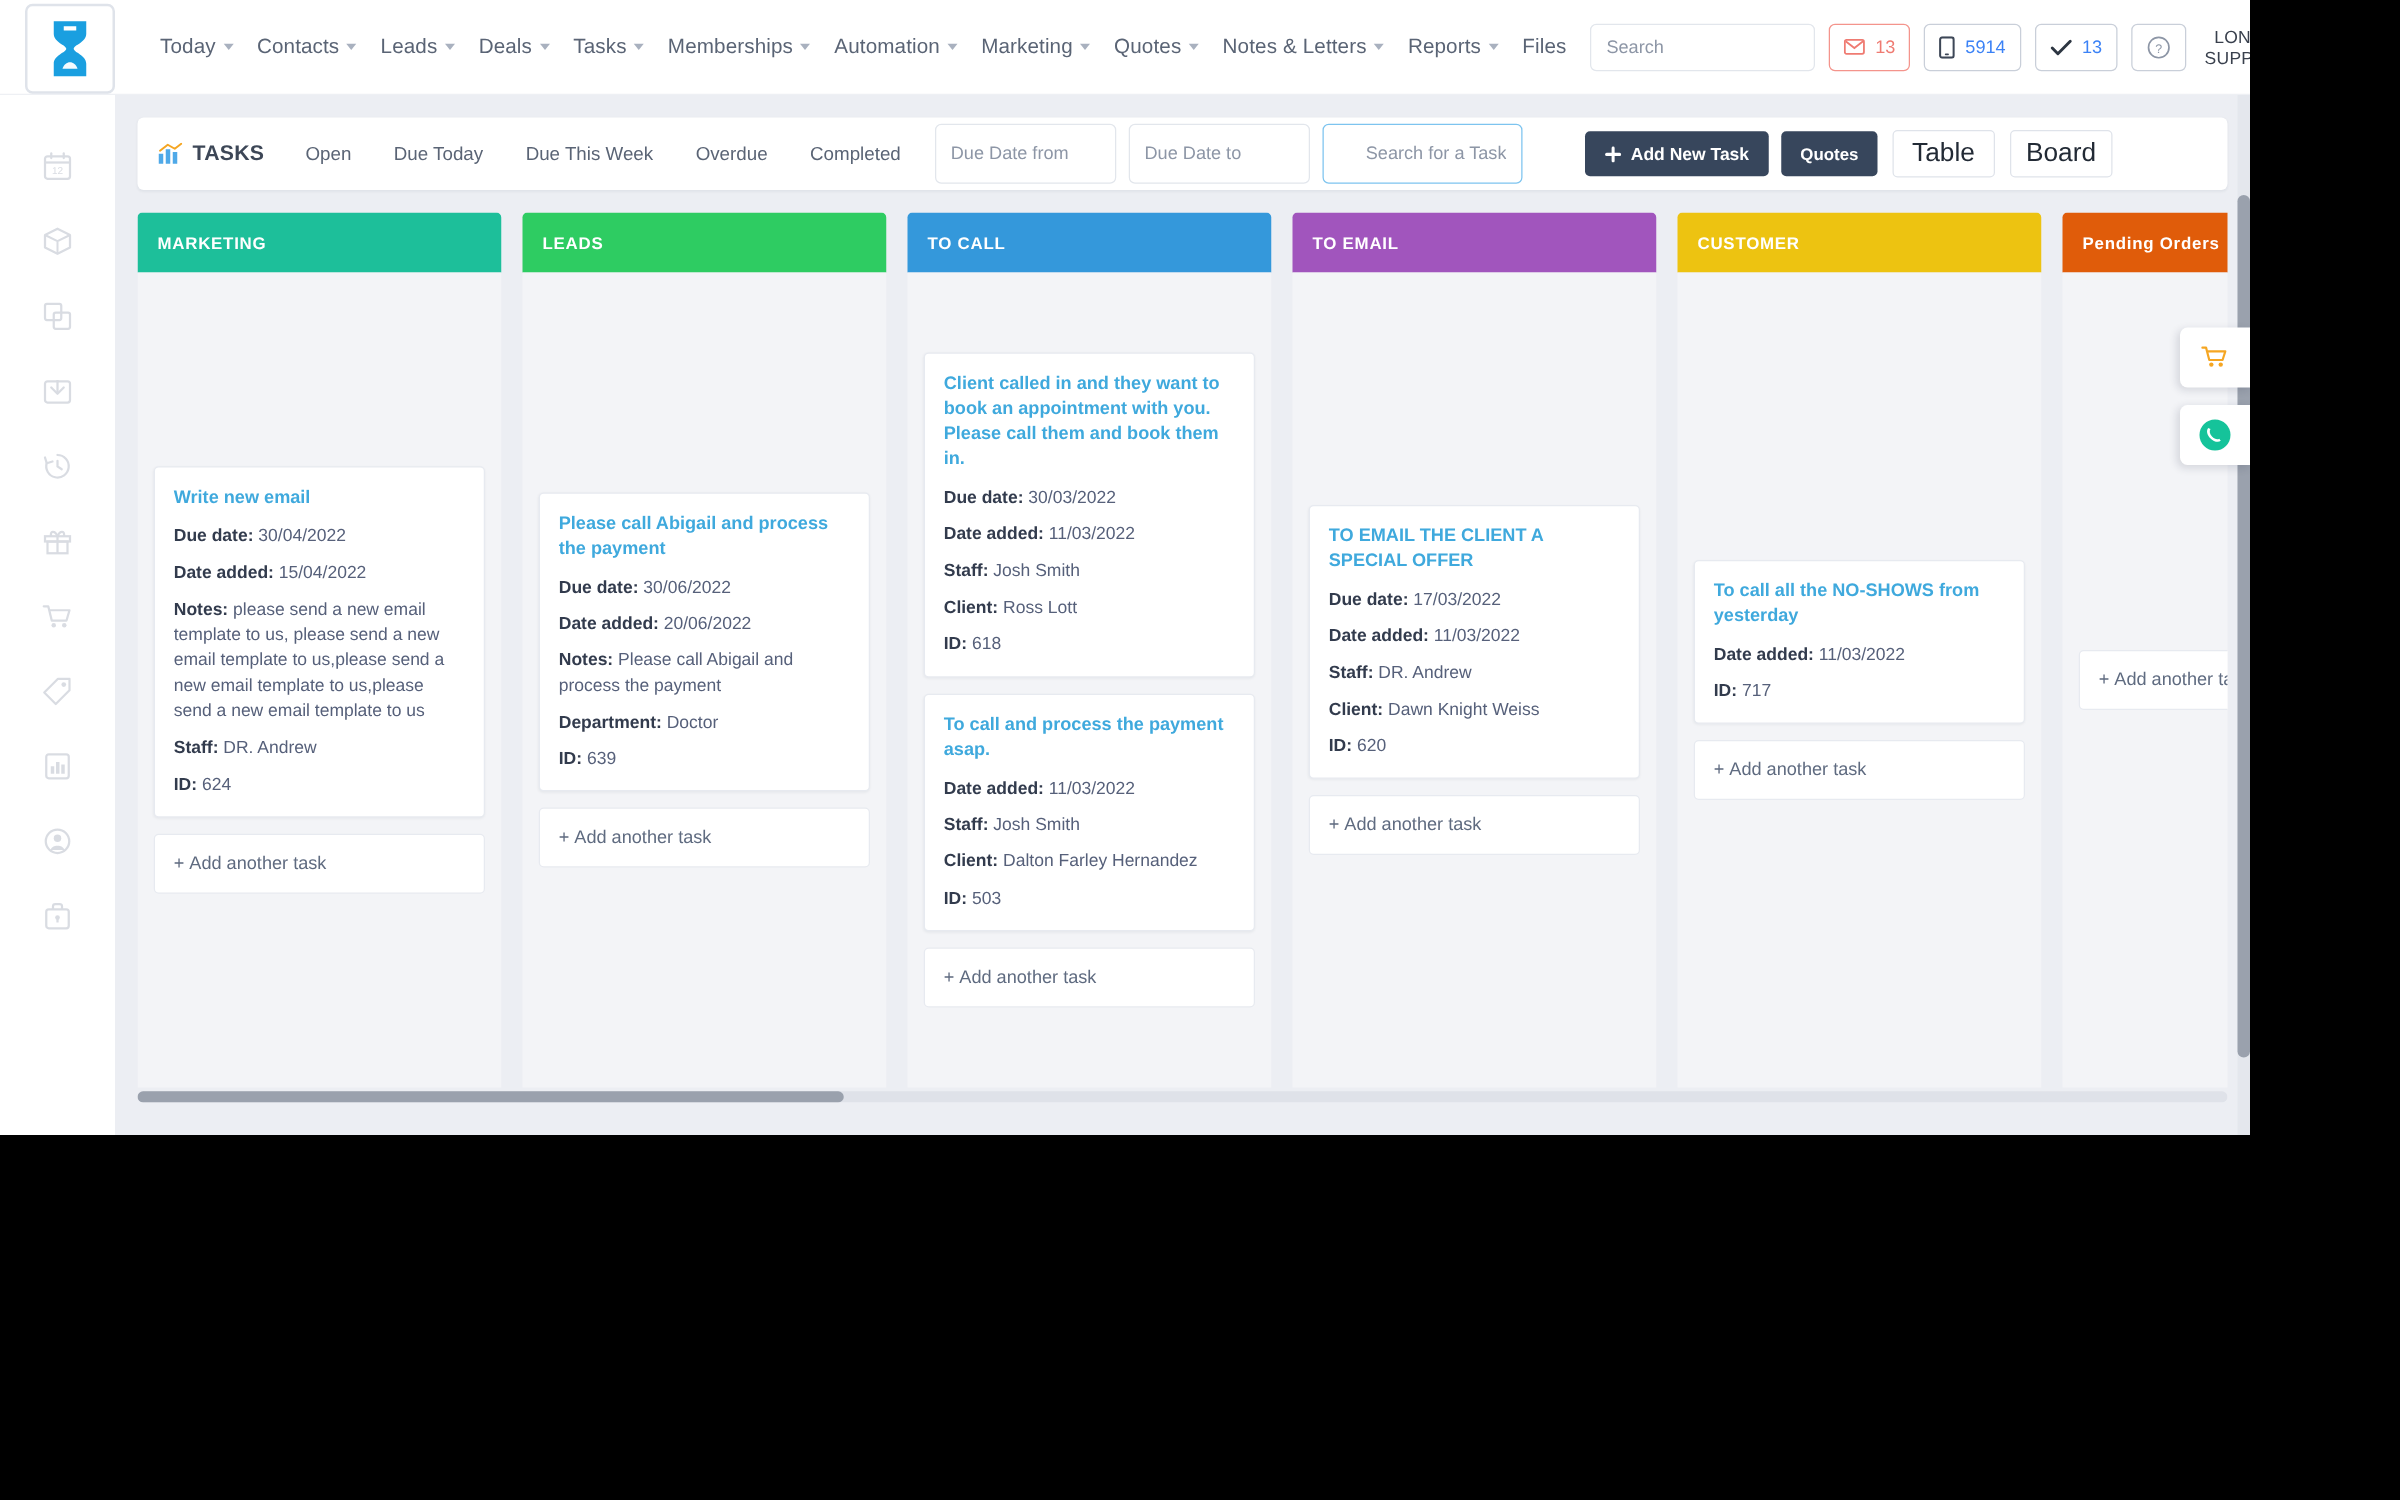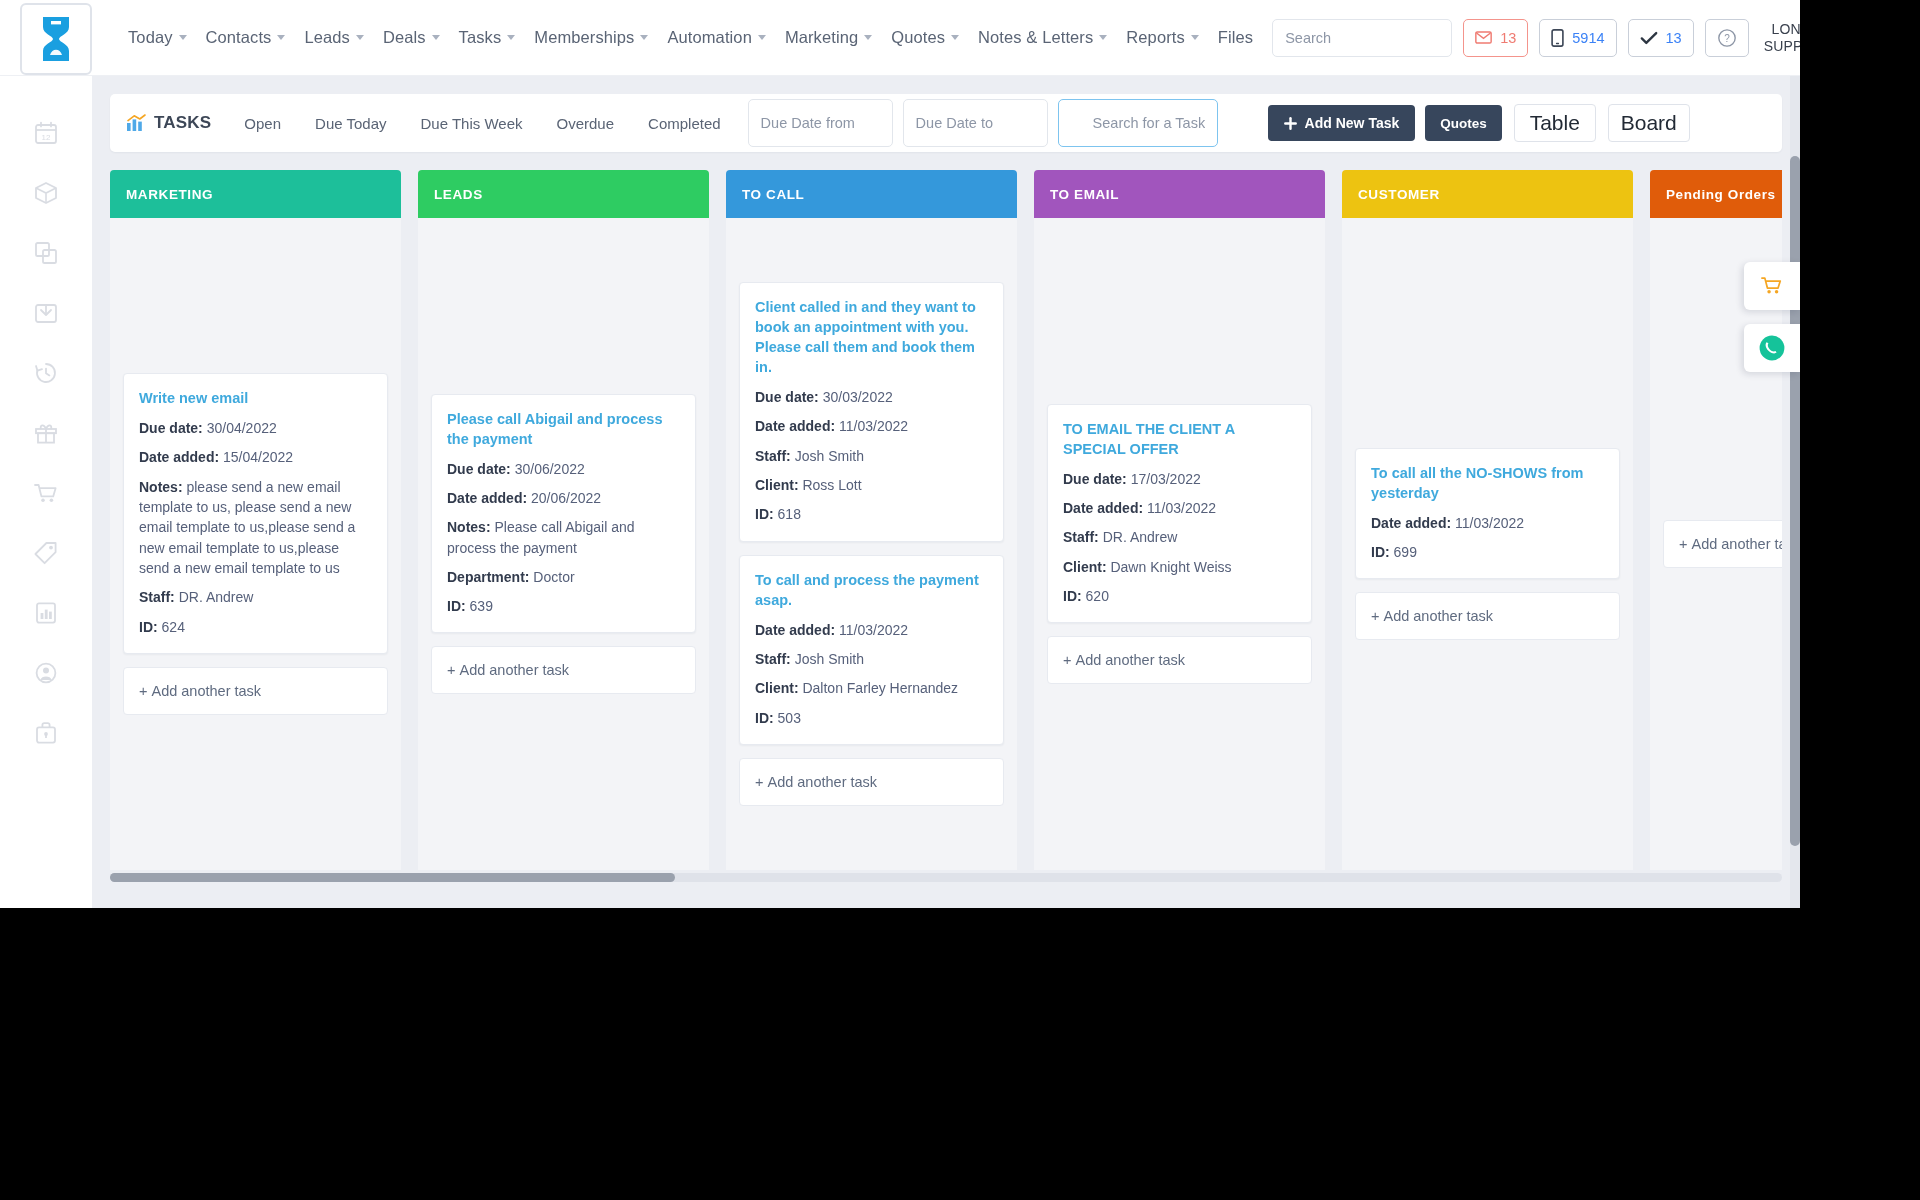--- a/index.html
+++ b/index.html
@@ -551,21 +551,21 @@
             </div>
           </div>
           <div class="column">
             <div class="col-head" style="background: rgb(237, 195, 17);">
               <span>CUSTOMER</span>
             </div>
             <div class="col-body">
               <div class="card">
                 <div class="card-title">To call all the NO-SHOWS from yesterday</div>
                 <div class="card-row"><b>Date added:</b><span> 11/03/2022</span></div>
-                <div class="card-row"><b>ID:</b><span> 699</span></div>
+                <div class="card-row"><b>ID:</b><span> 717</span></div>
               </div>
               <div class="add-task"><span class="plus">+</span><span>Add another task</span></div>
             </div>
           </div>
           <div class="column">
             <div class="col-head" style="background: rgb(224, 92, 10);">
               <span>Pending Orders</span>
             </div>
             <div class="col-body">
               <div class="add-task"><span class="plus">+</span><span>Add another task</span></div>

